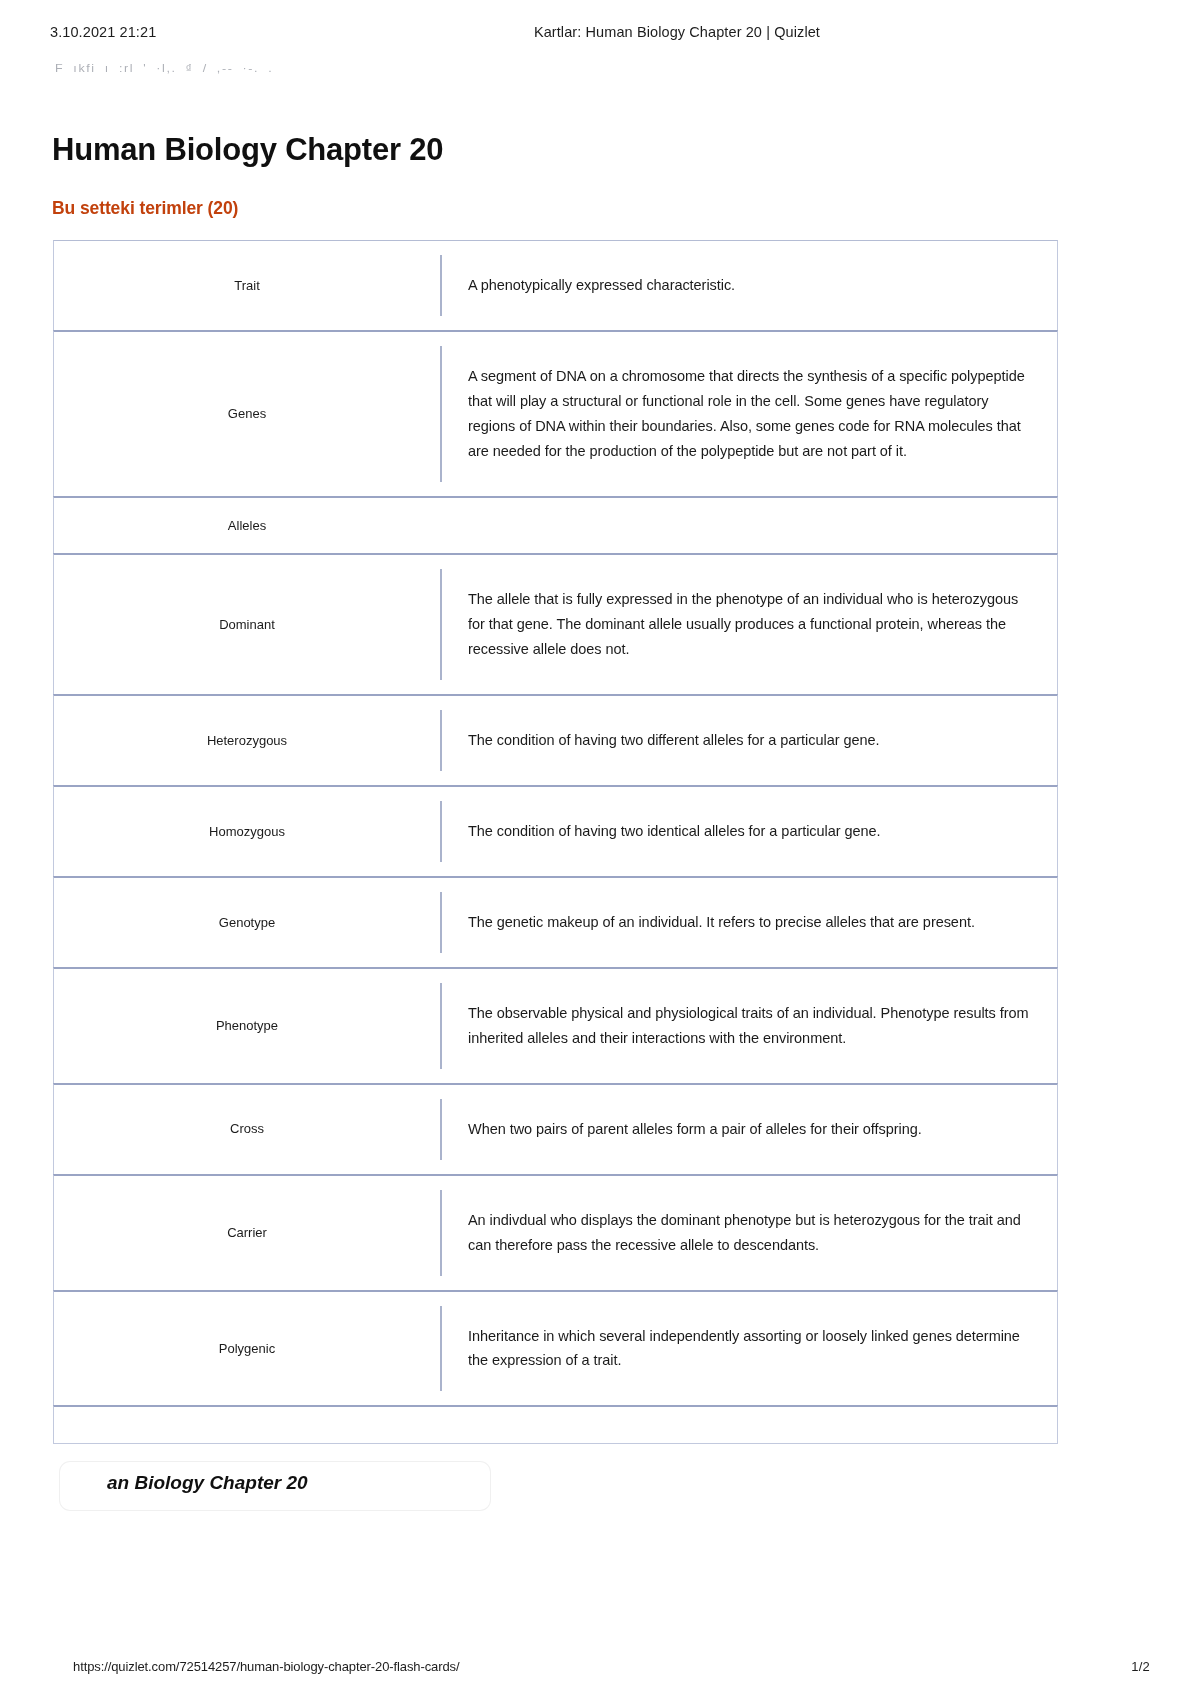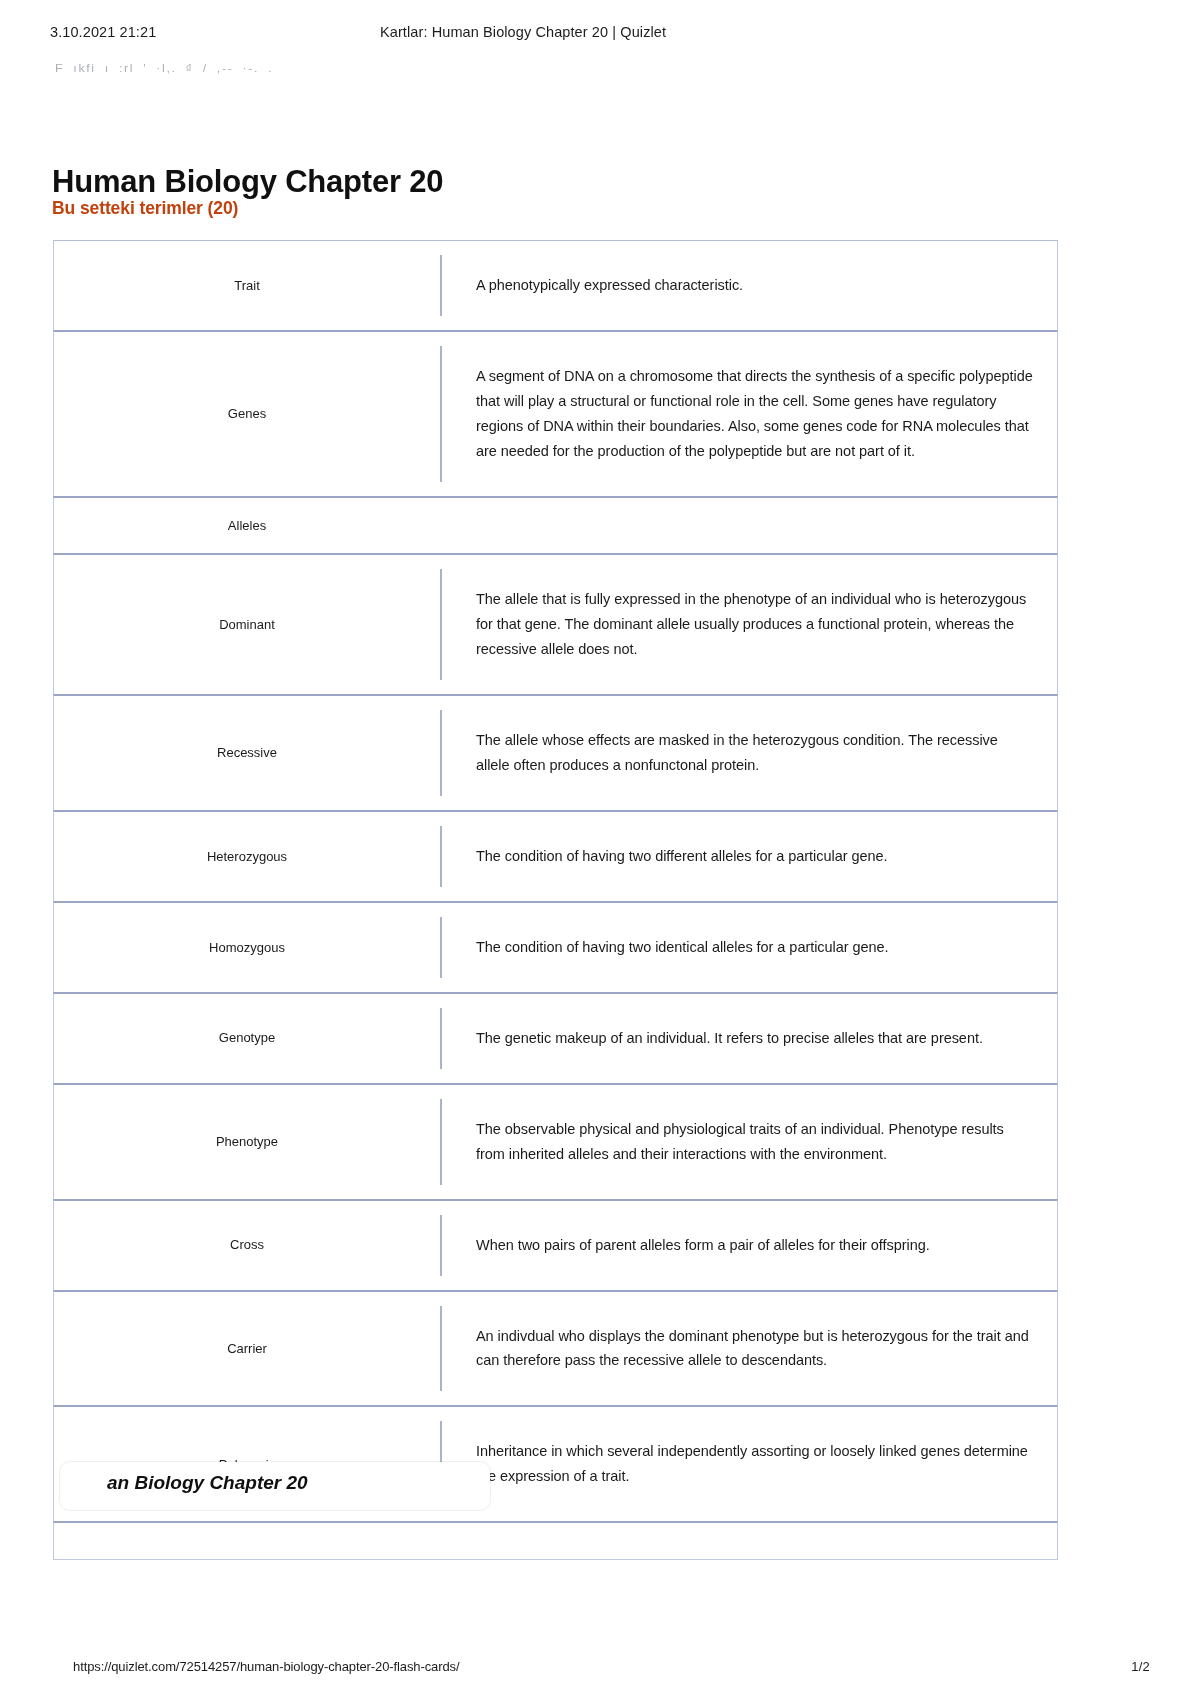--- a/index.html
+++ b/index.html
@@ -36,21 +36,21 @@
     display: flex;
     align-items: flex-start;
   }
   .print-header .ph-date {
     width: 30%;
     text-align: left;
     letter-spacing: 0.1px;
   }
   .print-header .ph-title {
     width: 40%;
-    text-align: left;
+    text-align: right;
     letter-spacing: 0.1px;
     white-space: nowrap;
   }
   .print-header .ph-right {
     width: 30%;
     text-align: right;
   }
 
   
   .faint-line {
@@ -64,21 +64,21 @@
     letter-spacing: 1.6px;
     word-spacing: 4px;
     white-space: nowrap;
     transform: scaleY(0.92);
     transform-origin: left top;
   }
 
   
   .doc-title {
     position: absolute;
-    top: 164px;
+    top: 132px;
     left: 52px;
     font-size: 31px;
     font-weight: bold;
     letter-spacing: -0.2px;
     color: #101010;
     margin: 0;
   }
   .set-subtitle {
     position: absolute;
     top: 198px;
@@ -123,21 +123,21 @@
     box-sizing: border-box;
     font-size: 13px;
     color: #1b1b1b;
     text-align: center;
     line-height: 1.5;
   }
   .cell-def {
     flex: 1 1 auto;
     display: flex;
     align-items: center;
-    padding: 18px 22px 18px 8px;
+    padding: 18px 22px 18px 0;
     box-sizing: border-box;
     border-left: 2px solid #aab3cc;
     margin: 14px 0;
   }
   .cell-def .def-text {
     padding-left: 26px;
     font-size: 14.5px;
     line-height: 1.72;
     color: #1b1b1b;
     letter-spacing: -0.05px;
@@ -221,28 +221,20 @@
       <div class="row">
         <div class="cell-term">
           <span>Dominant</span>
         </div>
         <div class="cell-def">
           <span class="def-text">The allele that is fully expressed in the phenotype of an individual who is heterozygous for that gene. The dominant allele usually produces a functional protein, whereas the recessive allele does not.</span>
         </div>
       </div>
       <div class="row">
         <div class="cell-term">
-          <span>Recessive</span>
-        </div>
-        <div class="cell-def">
-          <span class="def-text">The allele whose effects are masked in the heterozygous condition. The recessive allele often produces a nonfunctonal protein.</span>
-        </div>
-      </div>
-      <div class="row">
-        <div class="cell-term">
           <span>Heterozygous</span>
         </div>
         <div class="cell-def">
           <span class="def-text">The condition of having two different alleles for a particular gene.</span>
         </div>
       </div>
       <div class="row">
         <div class="cell-term">
           <span>Homozygous</span>
         </div>

